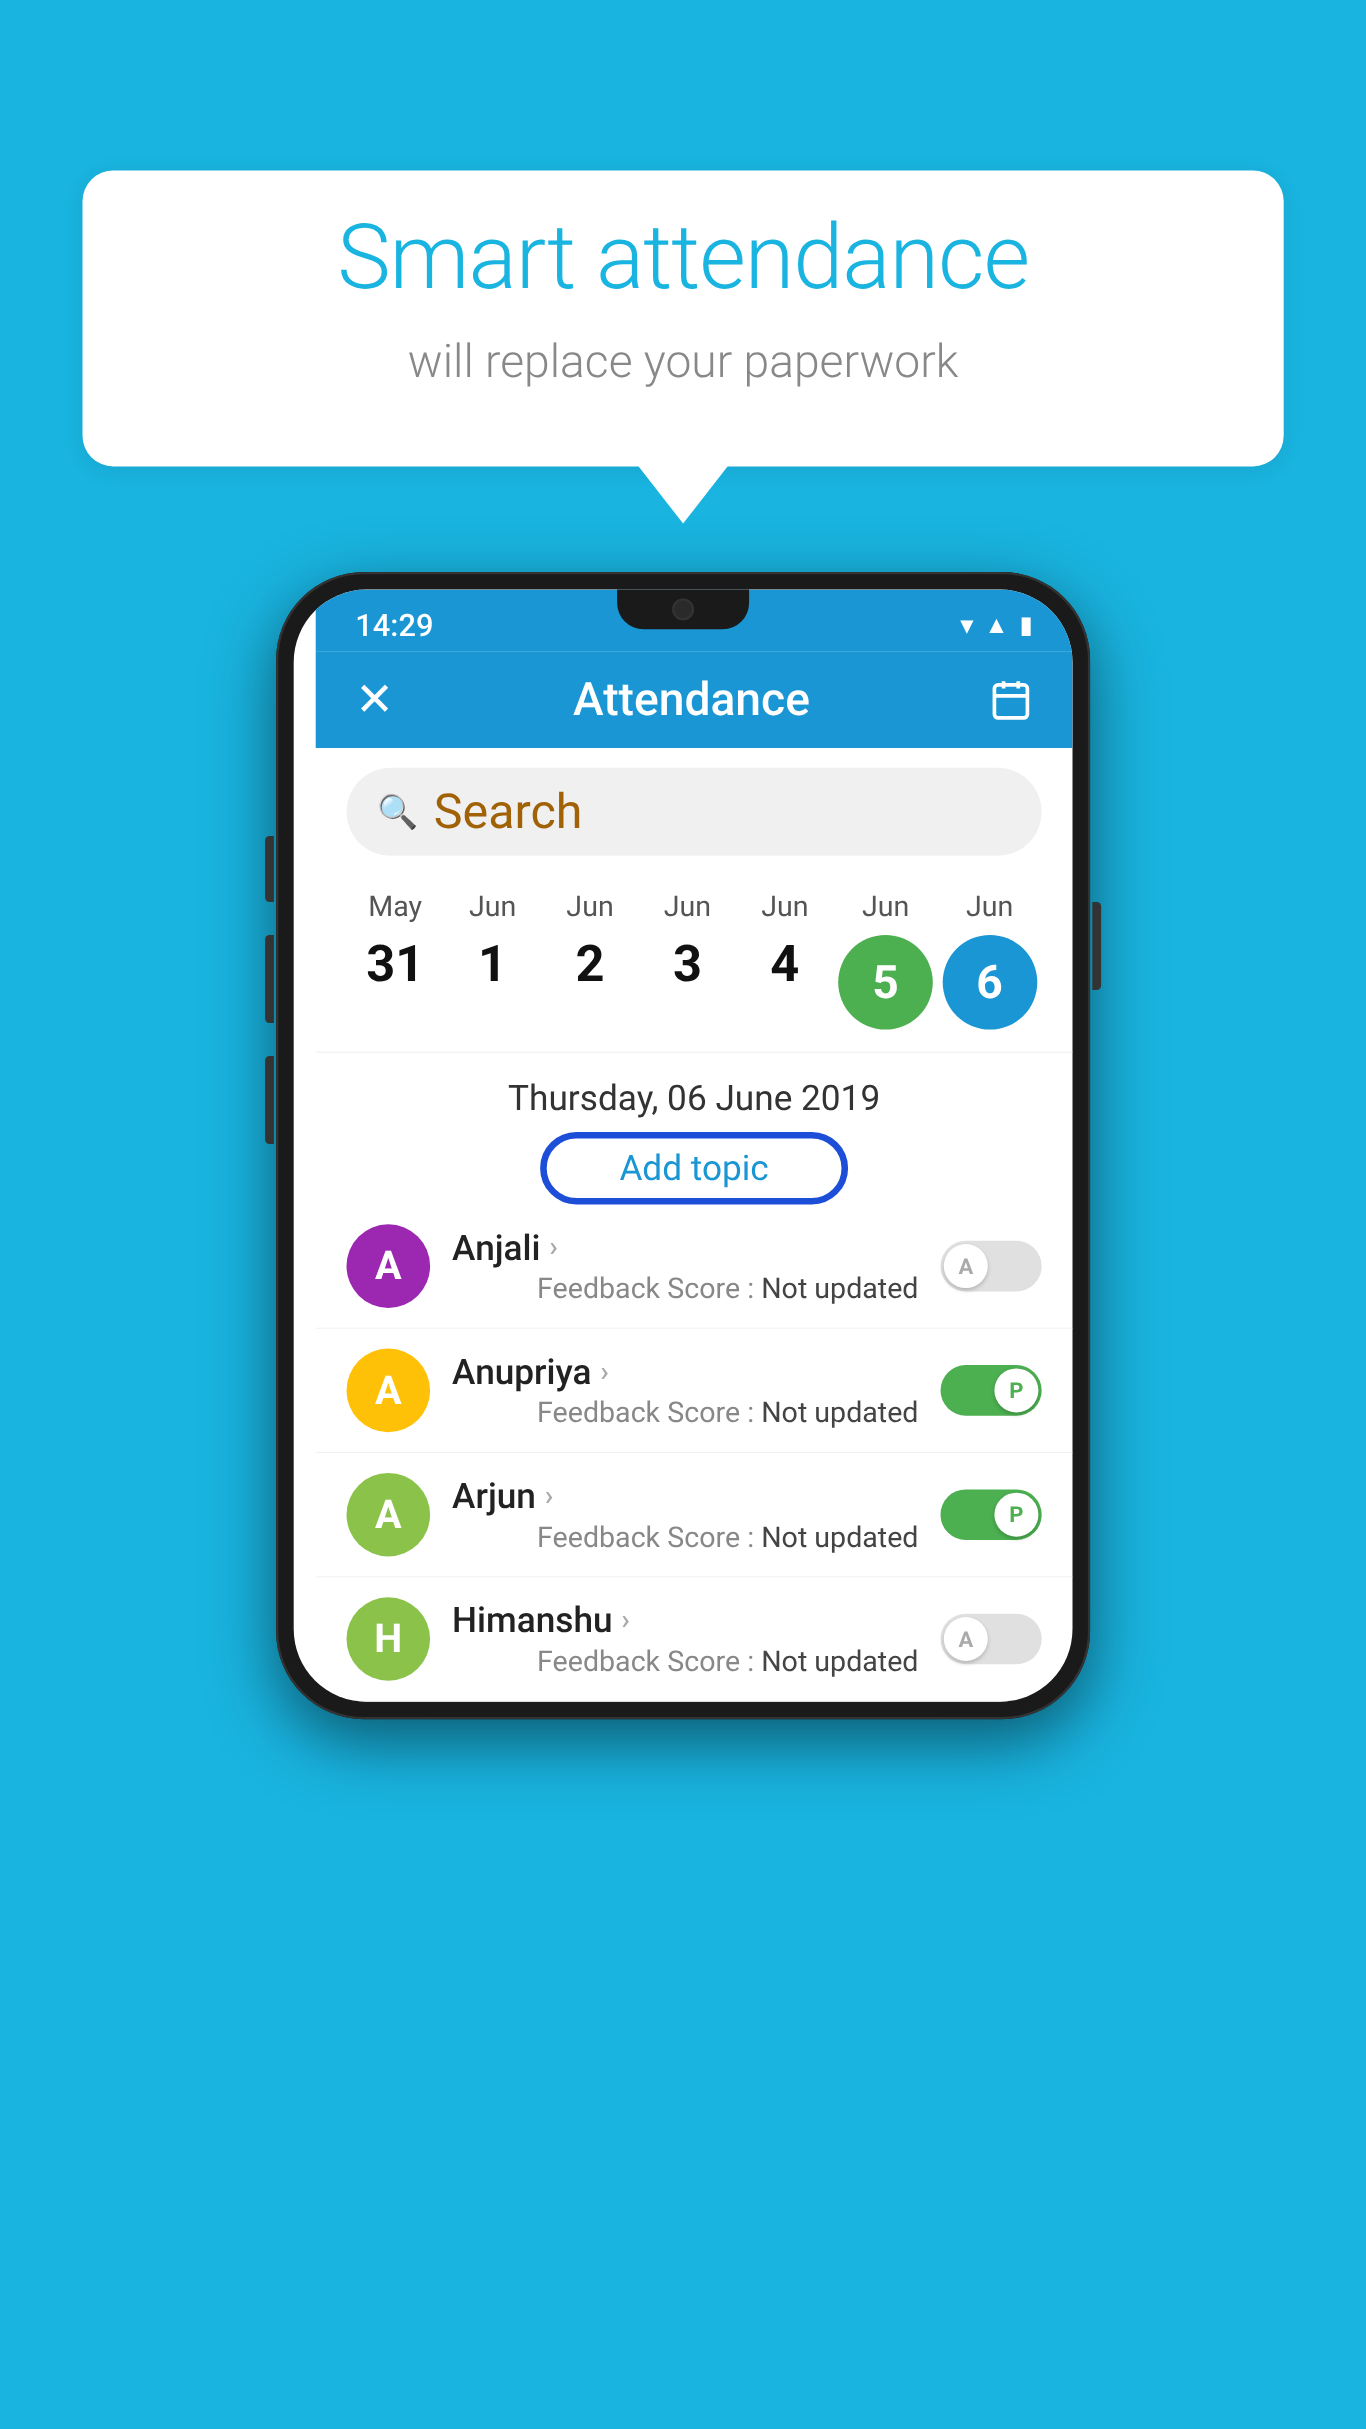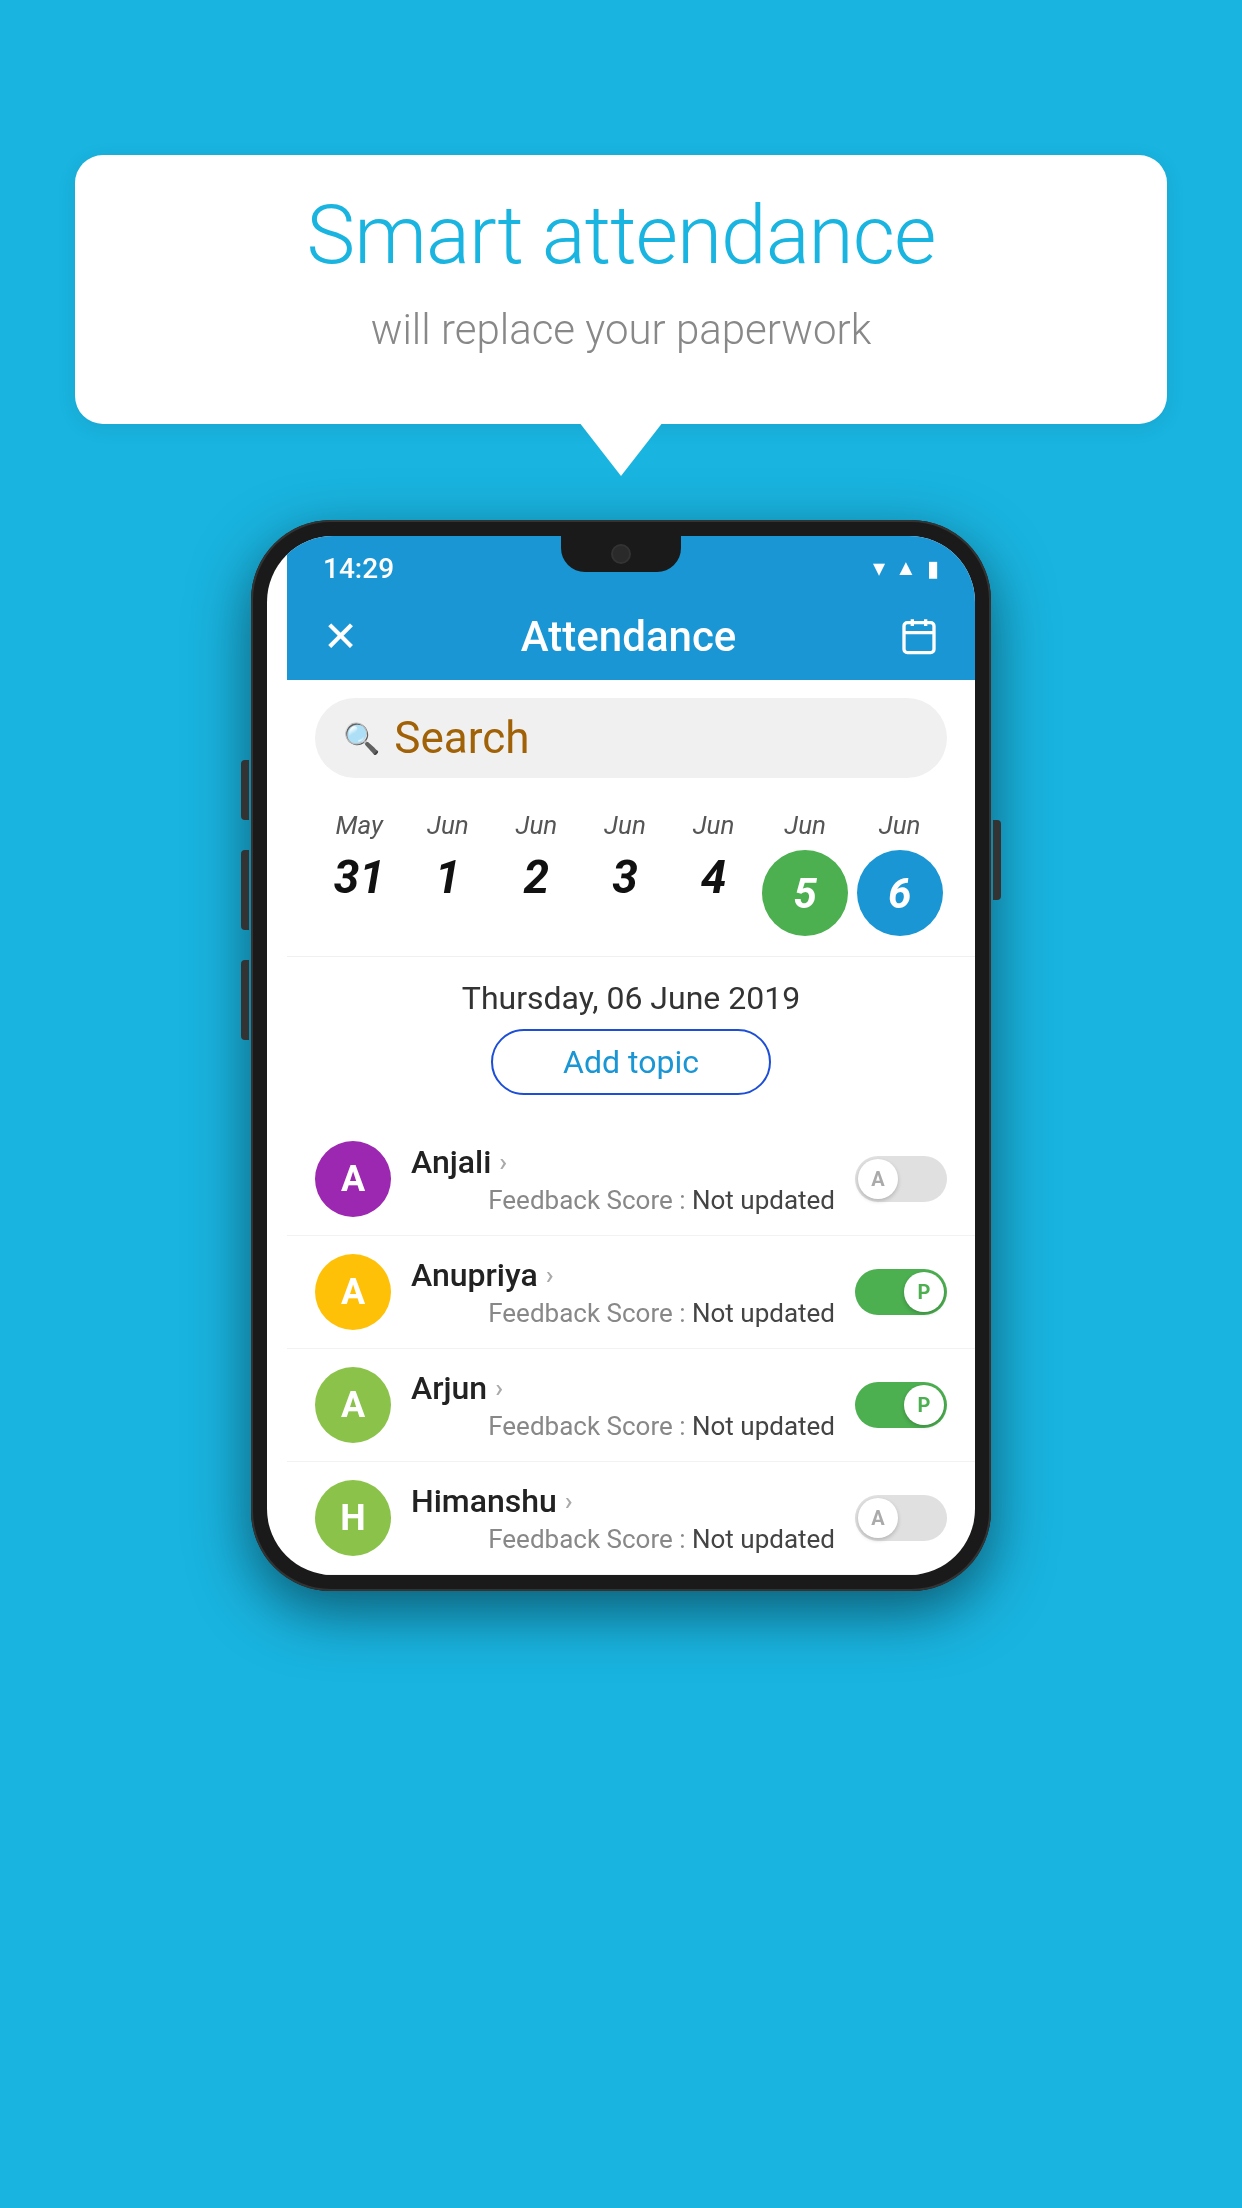--- a/index.html
+++ b/index.html
@@ -205,21 +205,20 @@
       padding: 14px 28px 20px 28px;
       border-bottom: 1px solid #f0f0f0;
     }
 
     .date-item {
       display: flex;
       flex-direction: column;
       align-items: center;
       gap: 10px;
       min-width: 80px;
-      font-style: italic;
     }
 
     .date-month {
       font-size: 26px;
       color: #555;
       font-weight: 400;
     }
 
     .date-num {
       font-size: 46px;
@@ -260,24 +259,24 @@
       font-size: 32px;
       color: #333;
       font-weight: 400;
     }
 
     
     .add-topic-btn {
       display: flex;
       align-items: center;
       justify-content: center;
-      margin: 0 auto 28px auto;
+      margin: 0 auto 0 auto;
       width: 280px;
       height: 66px;
-      border: 2px solid #1d4ed8;
+      border: 6px solid #1d4ed8;
       border-radius: 50px;
       color: #1a96d4;
       font-size: 32px;
       cursor: pointer;
       background: white;
     }
 
     
     .avg-feedback {
       text-align: center;

